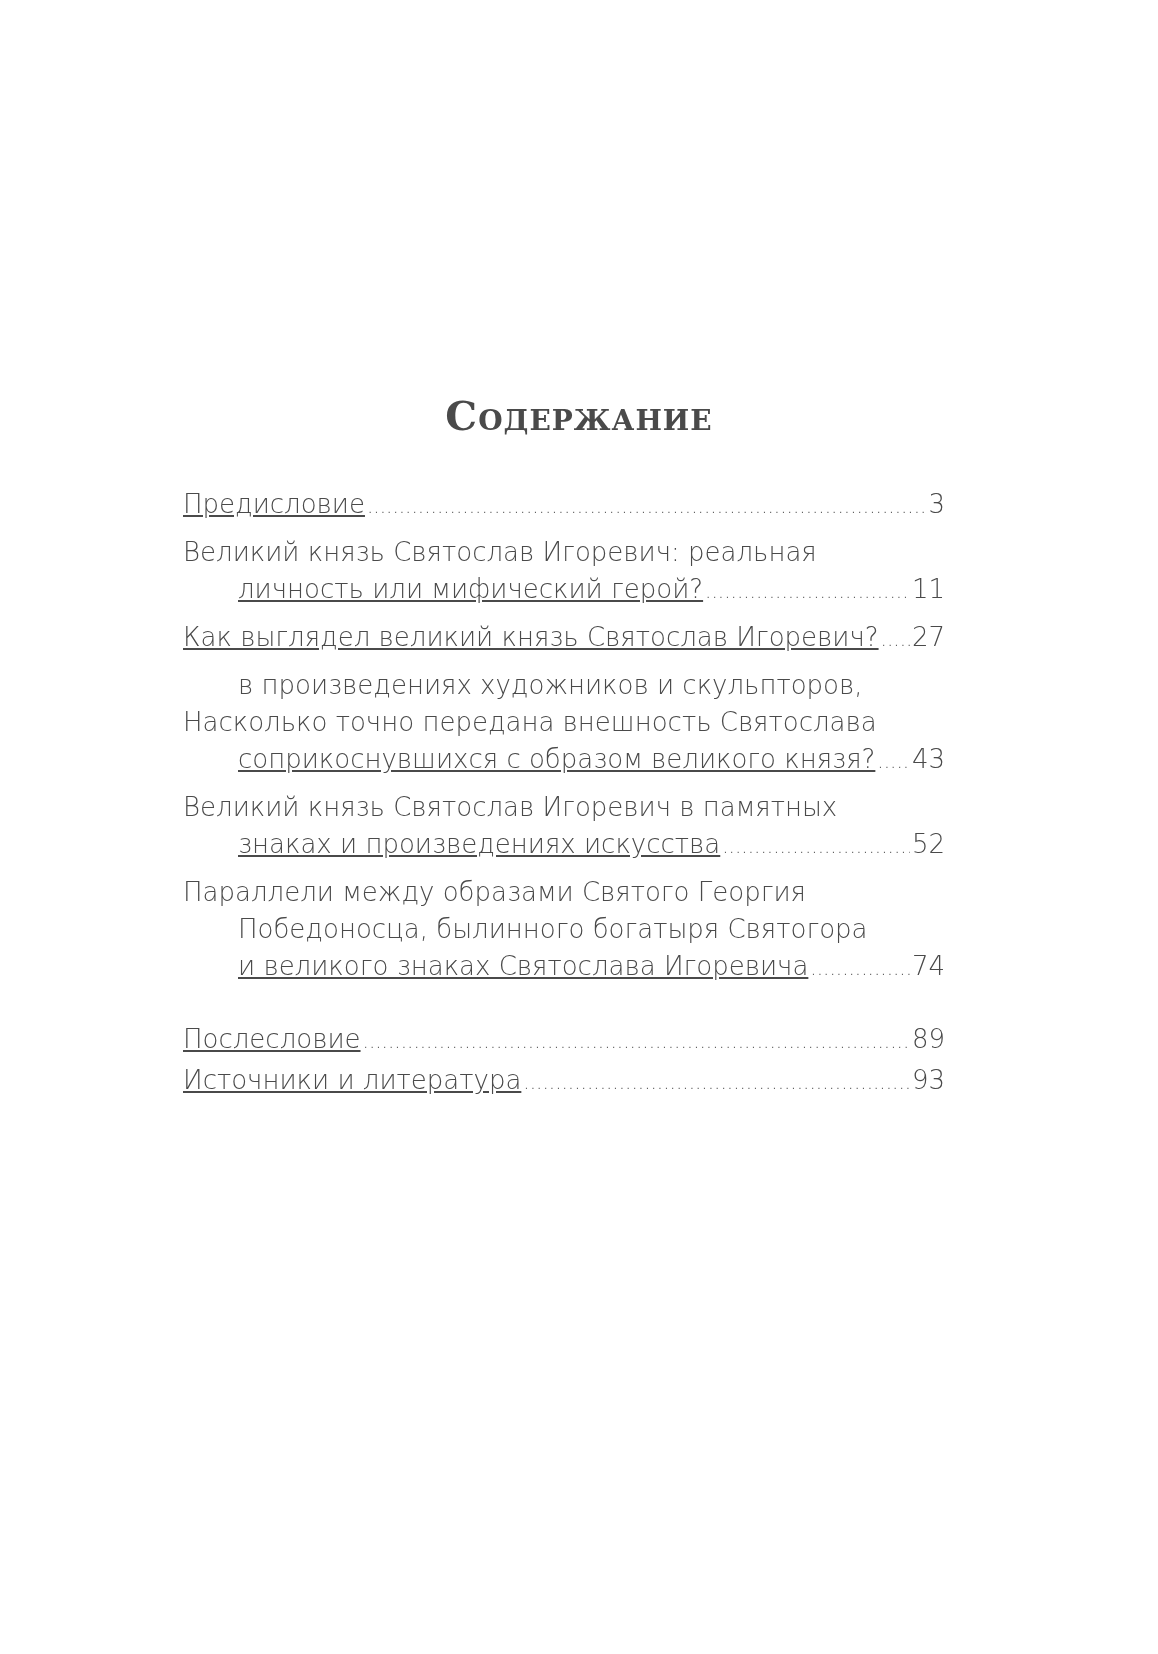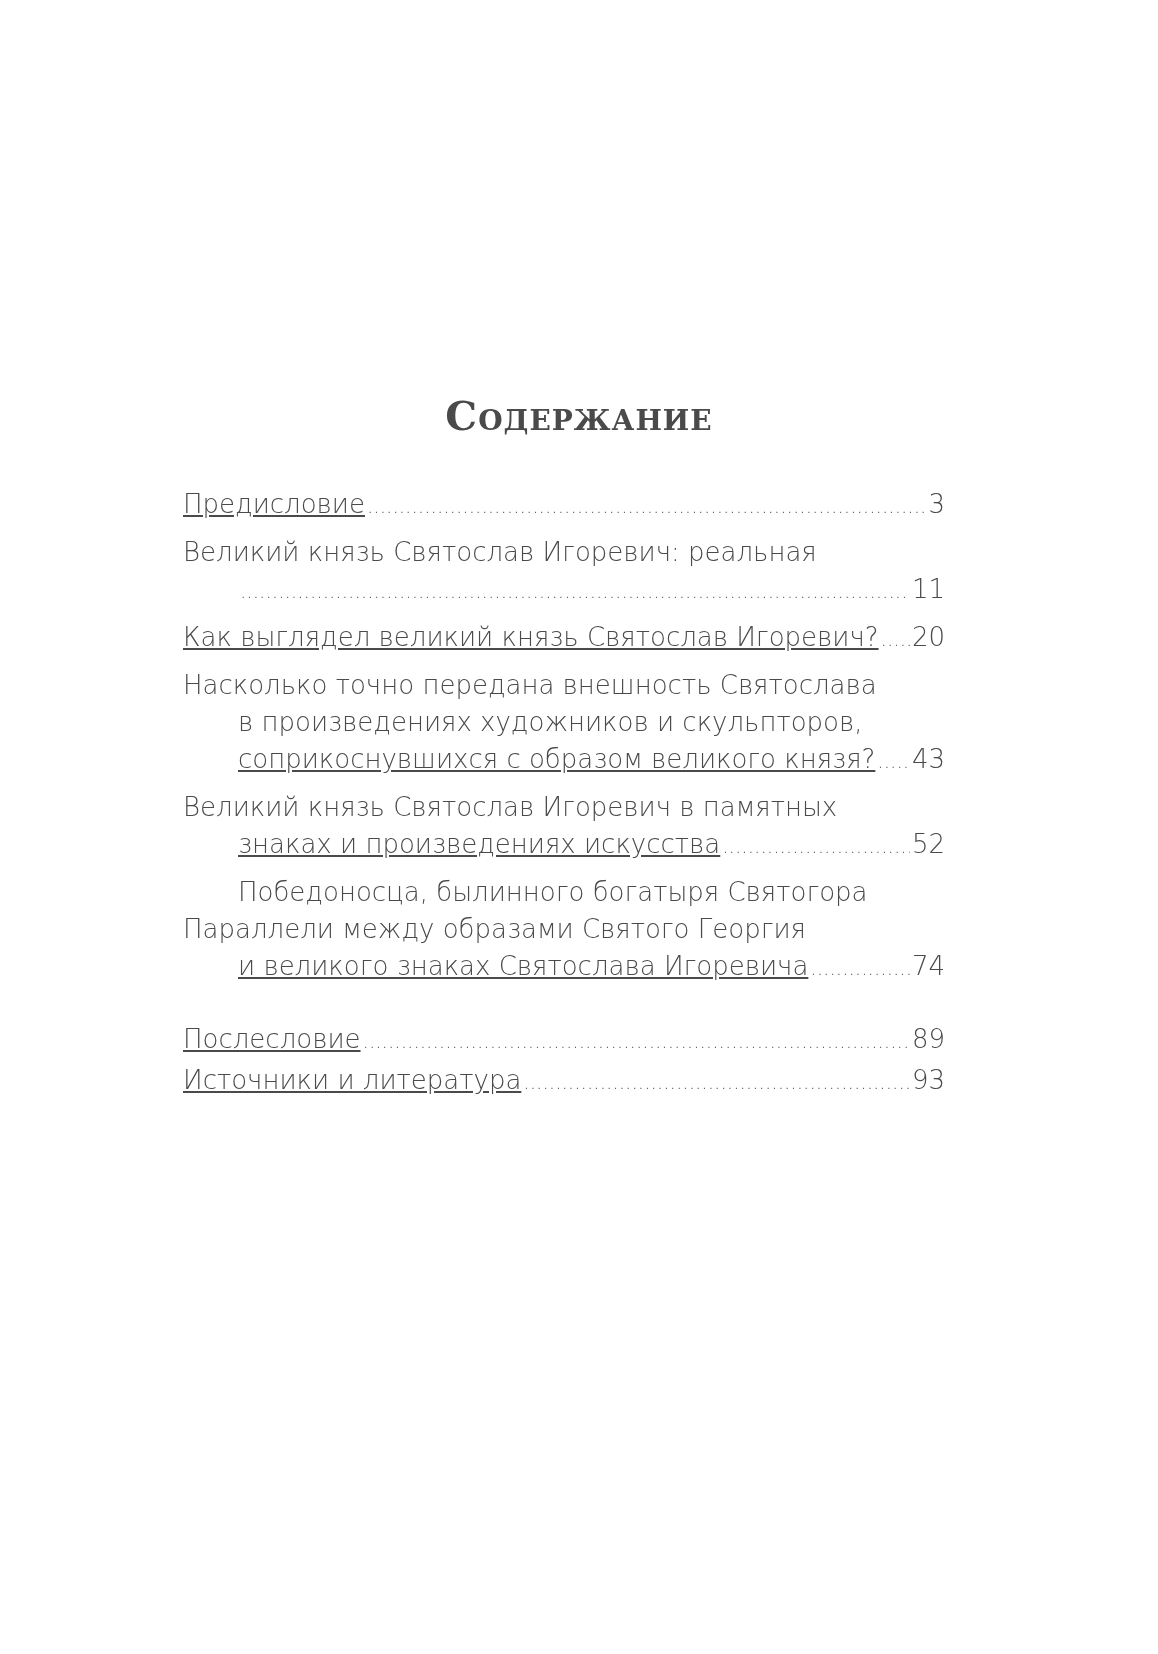--- a/index.html
+++ b/index.html
@@ -52,64 +52,65 @@
         <span class="dots"></span>
         <span class="num">3</span>
       </div>
     </div>
 
     <div class="entry">
       <div class="line">
         <span class="text">Великий князь Святослав Игоревич: реальная</span>
       </div>
       <div class="line indent leader-line">
+        <span class="text">личность или мифический герой?</span>
         <span class="dots"></span>
         <span class="num">11</span>
       </div>
     </div>
 
     <div class="entry">
       <div class="line leader-line">
         <span class="text">Как выглядел великий князь Святослав Игоревич?</span>
         <span class="dots"></span>
-        <span class="num">20</span>
+        <span class="num">27</span>
       </div>
     </div>
 
     <div class="entry">
+      <div class="line indent">
+        <span class="text">в произведениях художников и скульпторов,</span>
+      </div>
       <div class="line">
         <span class="text">Насколько точно передана внешность Святослава</span>
-      </div>
-      <div class="line indent">
-        <span class="text">в произведениях художников и скульпторов,</span>
       </div>
       <div class="line indent leader-line">
         <span class="text">соприкоснувшихся с образом великого князя?</span>
         <span class="dots"></span>
         <span class="num">43</span>
       </div>
     </div>
 
     <div class="entry">
       <div class="line">
         <span class="text">Великий князь Святослав Игоревич в памятных</span>
       </div>
       <div class="line indent leader-line">
         <span class="text">знаках и произведениях искусства</span>
         <span class="dots"></span>
         <span class="num">52</span>
       </div>
     </div>
 
     <div class="entry">
+      <div class="line">
+        <span class="text">Параллели между образами Святого Георгия</span>
+      </div>
       <div class="line indent">
         <span class="text">Победоносца, былинного богатыря Святогора</span>
-      </div>
-      <div class="line">
-        <span class="text">Параллели между образами Святого Георгия</span>
       </div>
       <div class="line indent leader-line">
         <span class="text">и великого знаках Святослава Игоревича</span>
         <span class="dots"></span>
         <span class="num">74</span>
       </div>
     </div>
 
     <div class="entry" style="margin-bottom:4px;margin-top:36px;">
       <div class="line leader-line">

